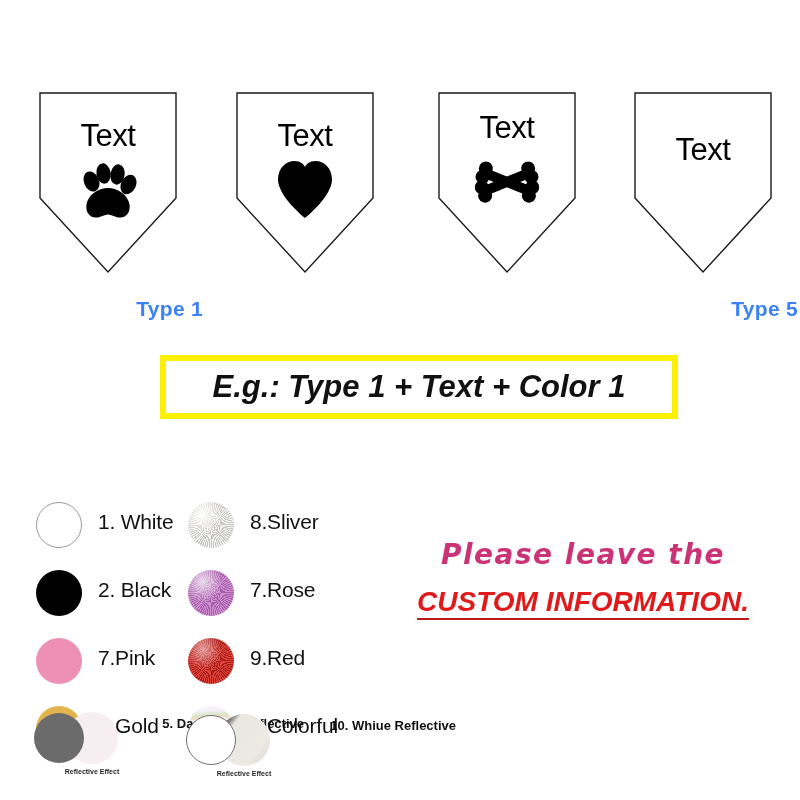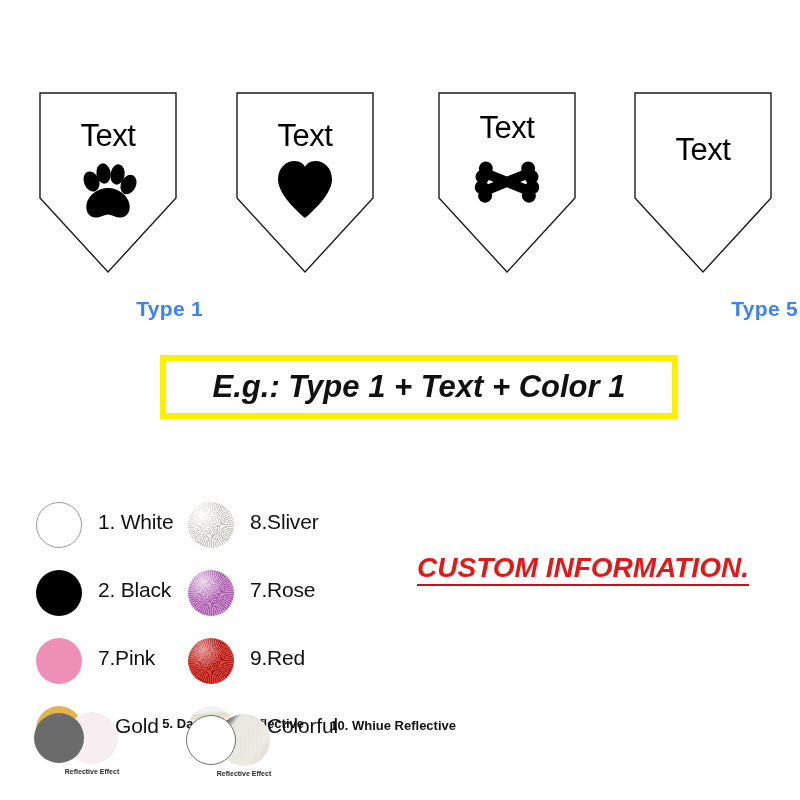--- a/index.html
+++ b/index.html
@@ -386,14 +386,15 @@
       <span class="reflect-back rb-white"></span>
       <span class="reflect-front rf-white"></span>
     </span>
     <span class="reflect-caption">Reflective Effect</span>
     <span class="color-label reflective">10.  Whiue Reflective</span>
   </div>
 
 </div>
 
 <div id="custom-info">
+  <div id="ci-line1">Please leave the</div>
   <div><span id="ci-line2">CUSTOM INFORMATION.</span></div>
 </div>
 
 </body></html>

